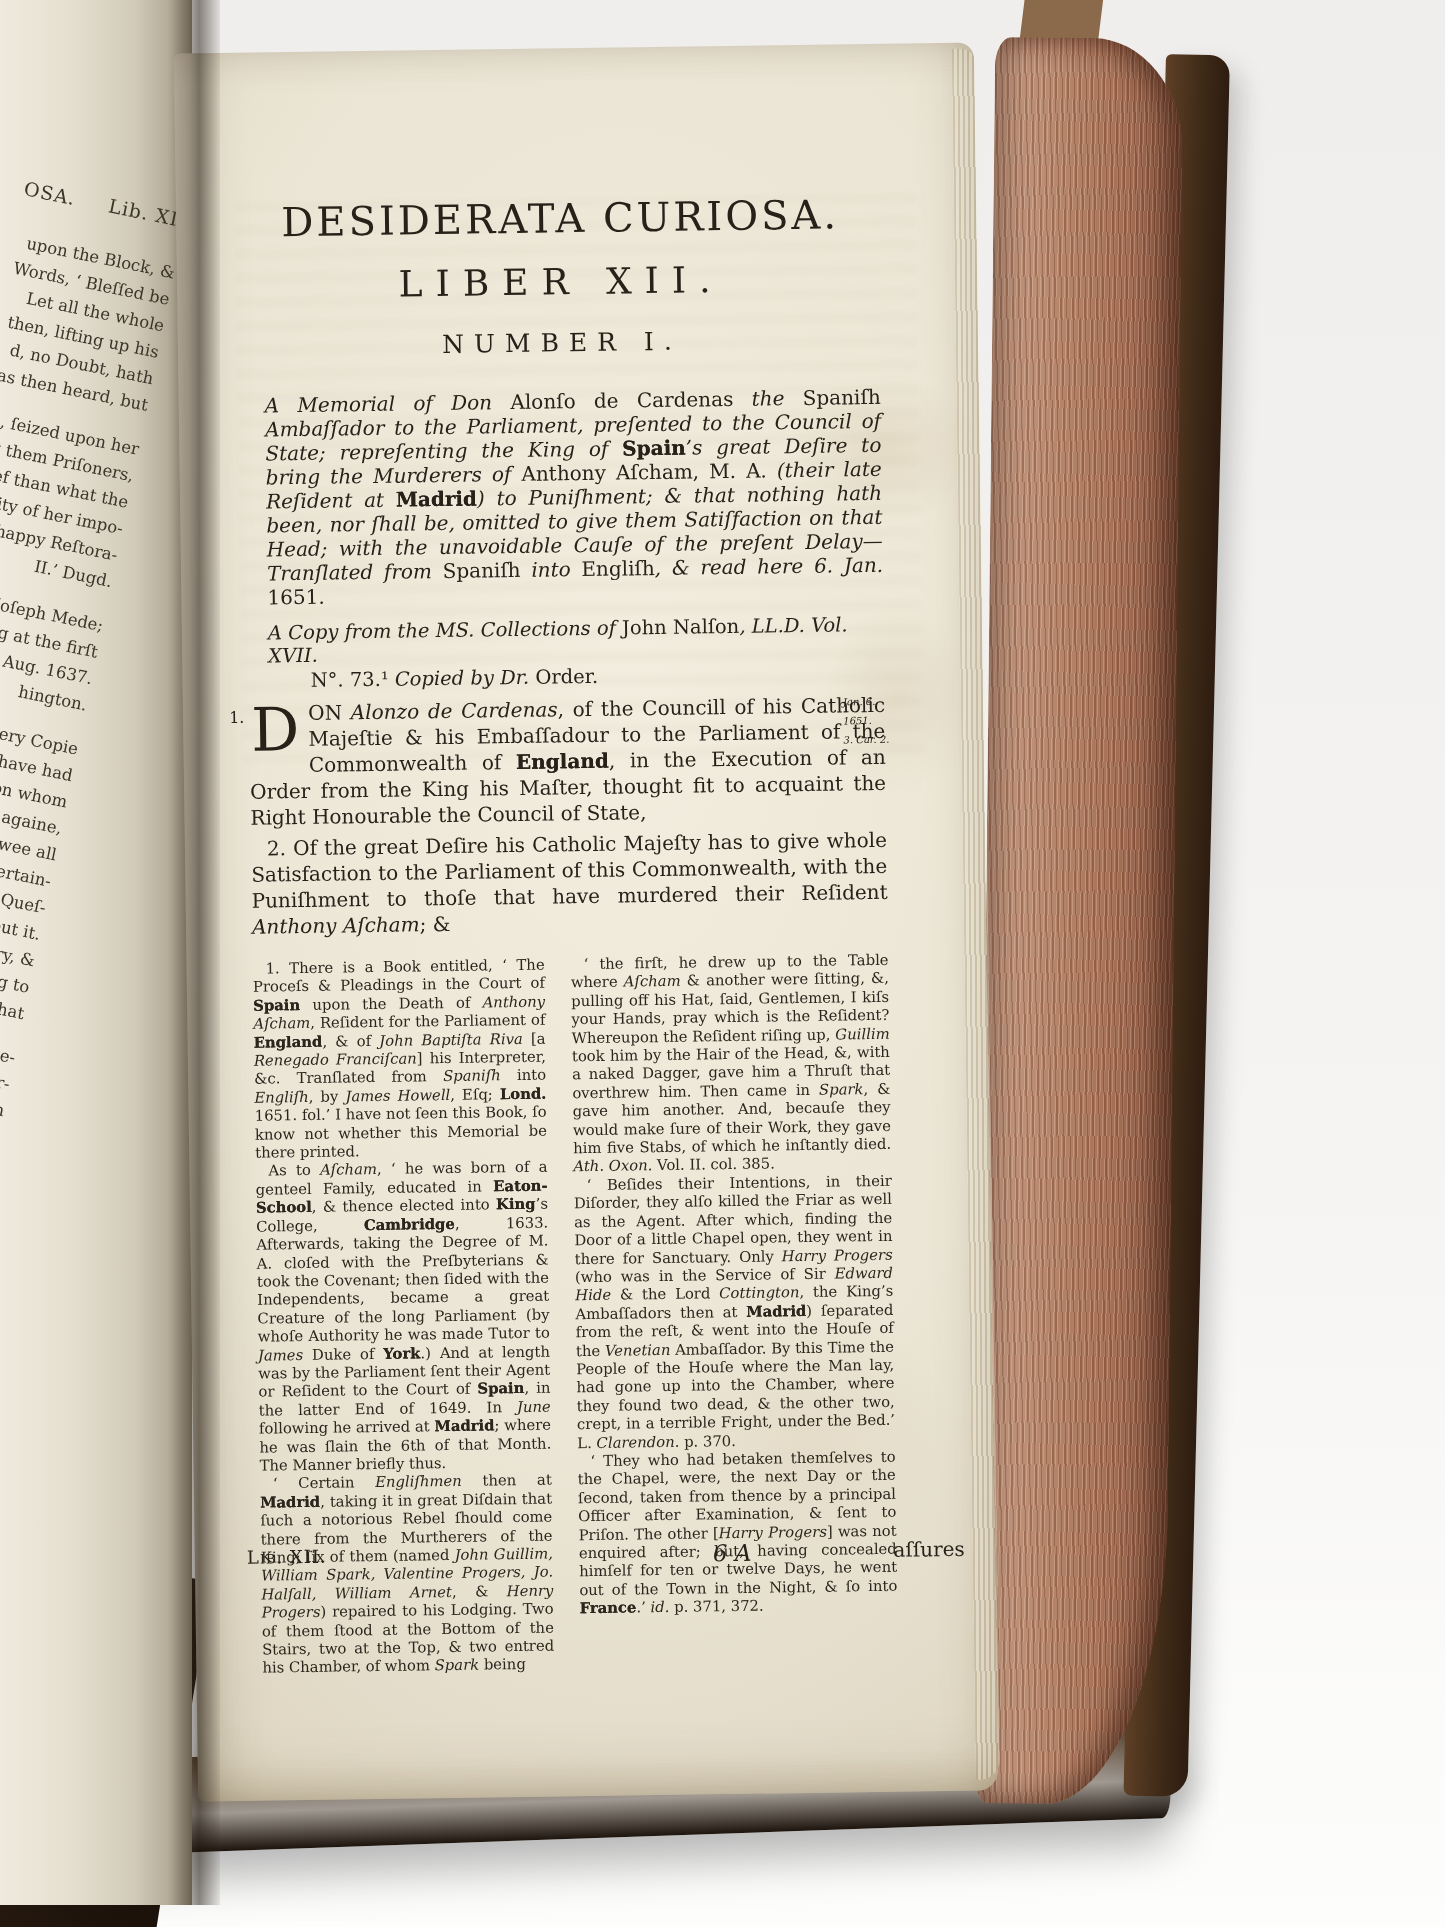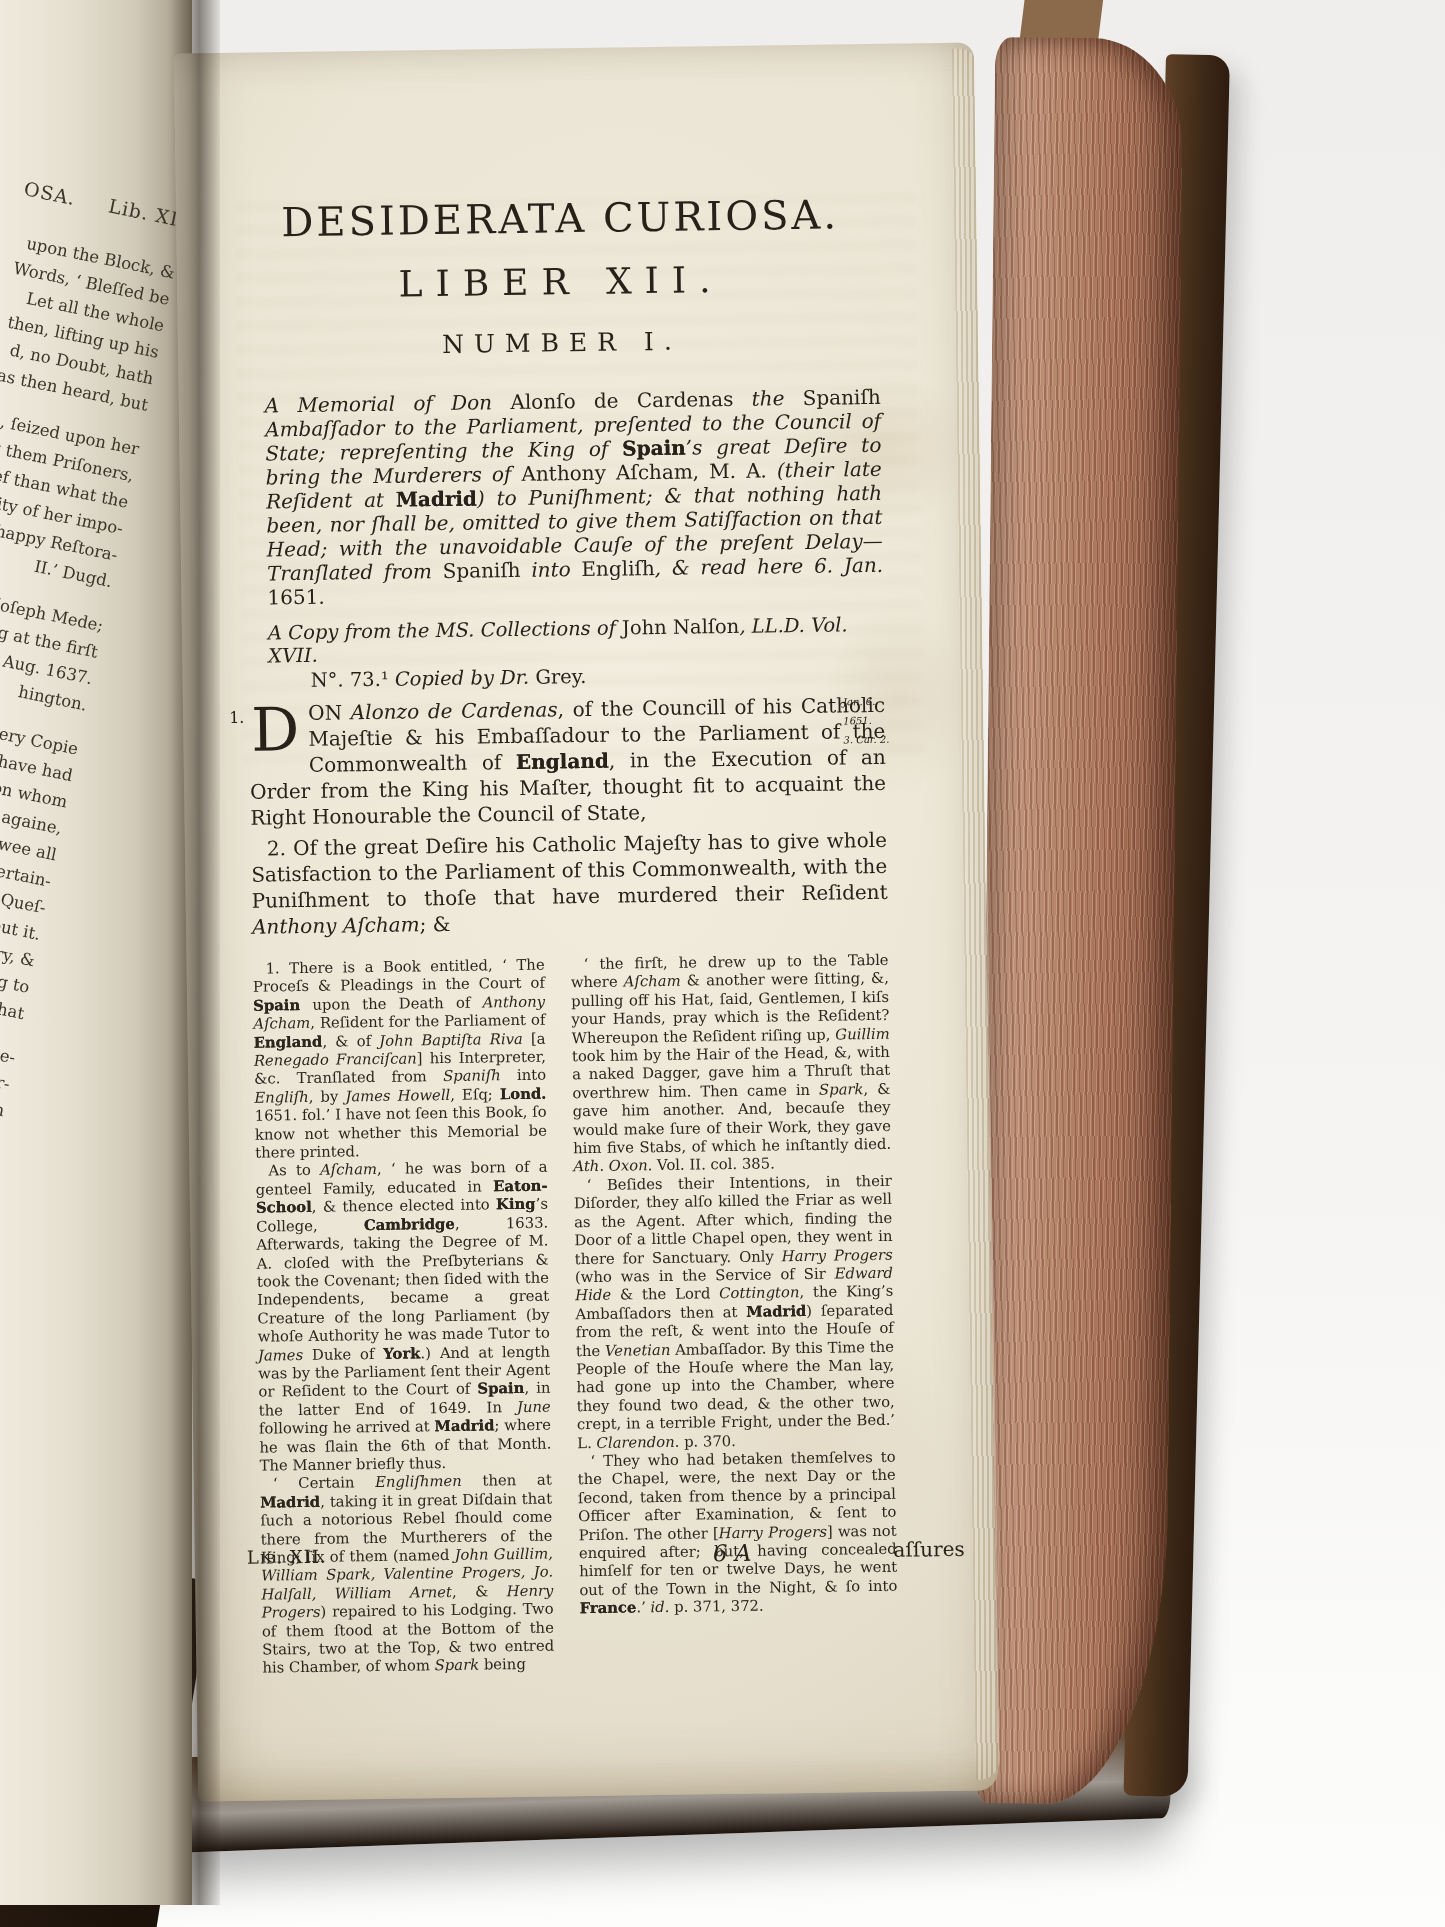--- a/index.html
+++ b/index.html
@@ -142,21 +142,21 @@
     <div class="page-stack-right"></div>
 
     <div class="content">
       <h1 class="title">DESIDERATA CURIOSA.</h1>
       <h2 class="liber">LIBER XII.</h2>
       <h3 class="number">NUMBER I.</h3>
 
       <p class="summary">A Memorial of Don <span class="seg-r">Alonſo de Cardenas</span> the <span class="seg-r">Spaniſh</span> Ambaſſador to the Parliament, preſented to the Council of State; repreſenting the King of <span class="seg-g">Spain</span>’s great Deſire to bring the Murderers of <span class="seg-r">Anthony Aſcham, M. A.</span> (their late Reſident at <span class="seg-g">Madrid</span>) to Puniſhment; &amp; that nothing hath been, nor ſhall be, omitted to give them Satiſfaction on that Head; with the unavoidable Cauſe of the preſent Delay—Tranſlated from <span class="seg-r">Spaniſh</span> into <span class="seg-r">Engliſh</span>, &amp; read here 6. Jan. <span class="seg-r">1651.</span></p>
 
       <p class="source l1">A Copy from the MS. Collections of <span class="seg-r">John Nalſon</span>, LL.D. Vol. XVII.</p>
-      <p class="source l2"><span class="seg-r">N°. 73.¹</span>   Copied by Dr. <span class="seg-r">Grey.</span></p>
+      <p class="source l2"><span class="seg-r">N°. 73.¹</span>   Copied by Dr. <span class="seg-r">Order.</span></p>
 
       <div class="para para1">
         <span class="pnum">1.</span>
         <span class="dropcap">D</span>
         <span>ON <span class="seg-i">Alonzo de Cardenas</span>, of the Councill of his Catholic Majeſtie &amp; his Embaſſadour to the Parliament of the Commonwealth of <span class="seg-g">England</span>, in the Execution of an Order from the King his Maſter, thought fit to acquaint the Right Honourable the Council of State,</span>
         <span class="margin-note">
           <span style="display:block">Jan. 6.</span>
           <span style="display:block">1651.</span>
           <span style="display:block">3. Car. 2.</span>
         </span>

